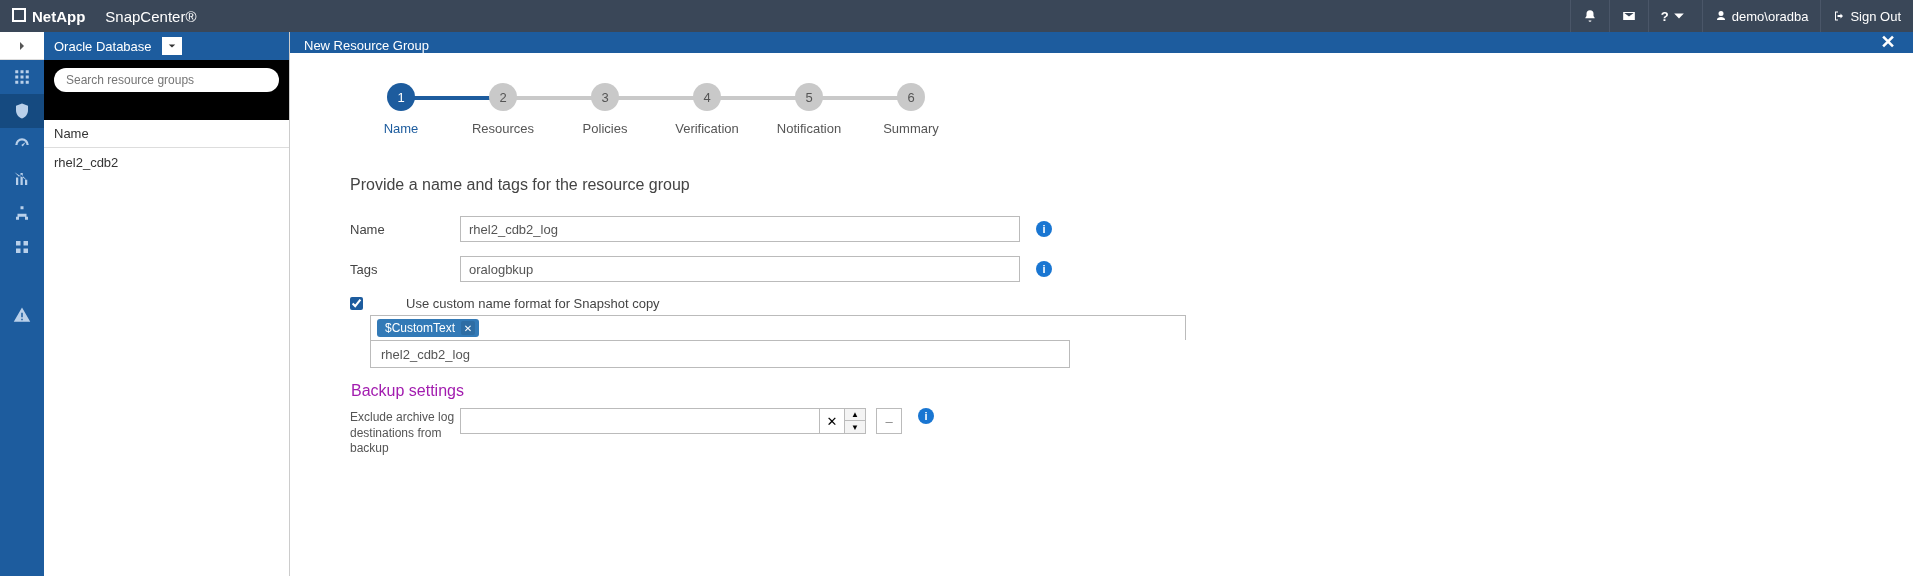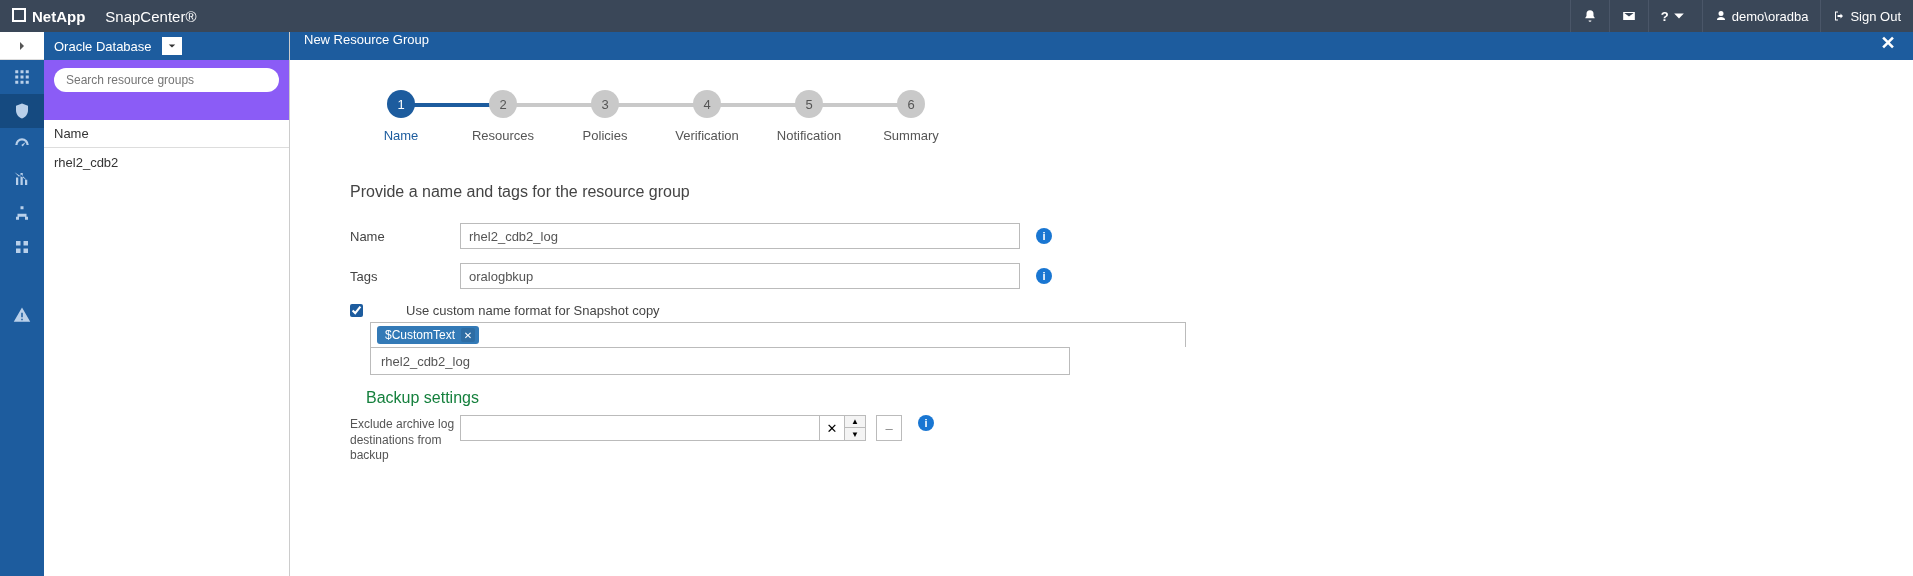--- a/index.html
+++ b/index.html
@@ -23,28 +23,28 @@
   .rail .collapse svg { width: 10px; height: 10px; fill: #555; }
   .rail-item { width: 44px; height: 34px; display: flex; align-items: center; justify-content: center; cursor: pointer; }
   .rail-item.active { background: #154a80; }
   .rail-item svg { width: 18px; height: 18px; fill: #b9d0ea; }
 
   
   .res-panel { position: absolute; left: 44px; top: 32px; width: 246px; bottom: 0; background: #fff; border-right: 1px solid #ccc; }
   .res-head { height: 28px; background: #1d5c9e; color: #fff; display: flex; align-items: center; padding: 0 10px; font-size: 13px; }
   .res-head .dd { width: 20px; height: 18px; background: #fff; margin-left: 10px; display:flex; align-items:center; justify-content:center; cursor:pointer;}
   .res-head .dd svg { width:8px; height:8px; fill:#333; }
-  .search-wrap { background:#8b5cf6; padding: 8px 10px 28px; }
+  .search-wrap { background:#000000; padding: 8px 10px 28px; }
   .search-box { width: 100%; height: 24px; border-radius: 12px; border: none; padding: 0 12px; font-size: 12px; }
   .res-cols { height: 28px; border-bottom: 1px solid #ddd; display:flex; align-items:center; padding:0 10px; font-size:13px; color:#333;}
   .res-row  { height: 28px; display:flex; align-items:center; padding:0 10px; font-size:13px; color:#333; cursor:pointer;}
 
   
   .main { position: absolute; left: 290px; right: 0; top: 32px; bottom: 0; background: #fff; }
-  .main-head { height: 28px; background: #1d5c9e; color:#fff; display:flex; align-items:flex-start; padding: 0 14px; font-size: 13px; gap: 28px; }
+  .main-head { height: 21px; background: #1d5c9e; color:#fff; display:flex; align-items:flex-end; padding: 0 14px; font-size: 13px; gap: 28px; }
   .main-head .close { margin-left:auto; width:22px; height:22px; display:flex; align-items:center; justify-content:center; cursor:pointer; font-size:18px; font-weight:bold;}
 
   
   .wizard { display:flex; align-items:flex-start; margin: 30px 0 0 60px; }
   .step { display:flex; flex-direction:column; align-items:center; width: 102px; position:relative;}
   .step .circle { width:28px; height:28px; border-radius:50%; background:#c9c9c9; color:#555; display:flex; align-items:center; justify-content:center; font-size:13px; z-index:2; }
   .step.active .circle { background:#1d5c9e; color:#fff; }
   .step .lbl { margin-top:10px; font-size:13px; color:#555; }
   .step.active .lbl { color:#1d5c9e; }
   .step .bar { position:absolute; top:13px; left:50%; width:102px; height:4px; background:#c9c9c9; z-index:1;}
@@ -59,21 +59,21 @@
   .form-row input[type=text].tf { width: 560px; height: 26px; border:1px solid #bbb; padding:0 8px; font-size:13px; color:#555;}
   .info { width:16px; height:16px; border-radius:50%; background:#1976d2; color:#fff; font-size:11px; font-weight:bold; display:flex; align-items:center; justify-content:center; margin-left:16px; cursor:pointer;}
   .chk-row { display:flex; align-items:center; margin: 4px 0 4px 0; font-size:13px; color:#444;gap:35px;}
   .chk-row input { margin-right:8px; accent-color:#1d5c9e; }
   .tag-box-wrap{width:816px;}
   .tag-area { border:1px solid #bbb; border-bottom:none; padding:3px 6px; min-height:22px; display:flex; align-items:center;}
   .tag-pill { background:#337ab7; color:#fff; font-size:12px; border-radius:3px; padding:2px 4px 2px 8px; display:flex; align-items:center;}
   .tag-pill .x { background:#2e6da4; margin-left:6px; width:14px; height:14px; font-size:10px; display:flex; align-items:center; justify-content:center; cursor:pointer; border-radius:2px;}
   .tag-input { width:700px; height:28px; border:1px solid #bbb; padding:0 10px; font-size:13px; color:#555;}
 
-  .form h4 { font-size: 16px; font-weight:400; color:#15803d; margin:14px 0 8px 16px;}
+  .form h4 { font-size: 16px; font-weight:400; color:#a21caf; margin:14px 0 8px 1px;}
   .exclude-row { display:flex; align-items:flex-start; }
   .exclude-row .elabel { width:110px; font-size:12px; color:#555; line-height:1.3; padding-top:2px;}
   .exclude-input { width:360px; height:26px; border:1px solid #bbb; }
   .tiny-btn { width:26px; height:26px; border:1px solid #bbb; background:#fff; font-size:13px; display:flex; align-items:center; justify-content:center; cursor:pointer; margin-left:-1px;}
   .stepper { width:22px; display:flex; flex-direction:column; margin-left:-1px;}
   .stepper .sb { height:13px; border:1px solid #bbb; background:#f4f4f4; font-size:8px; display:flex; align-items:center; justify-content:center; cursor:pointer;}
   .stepper .sb + .sb { border-top:none;}
 </style>
 </head>
 <body>

